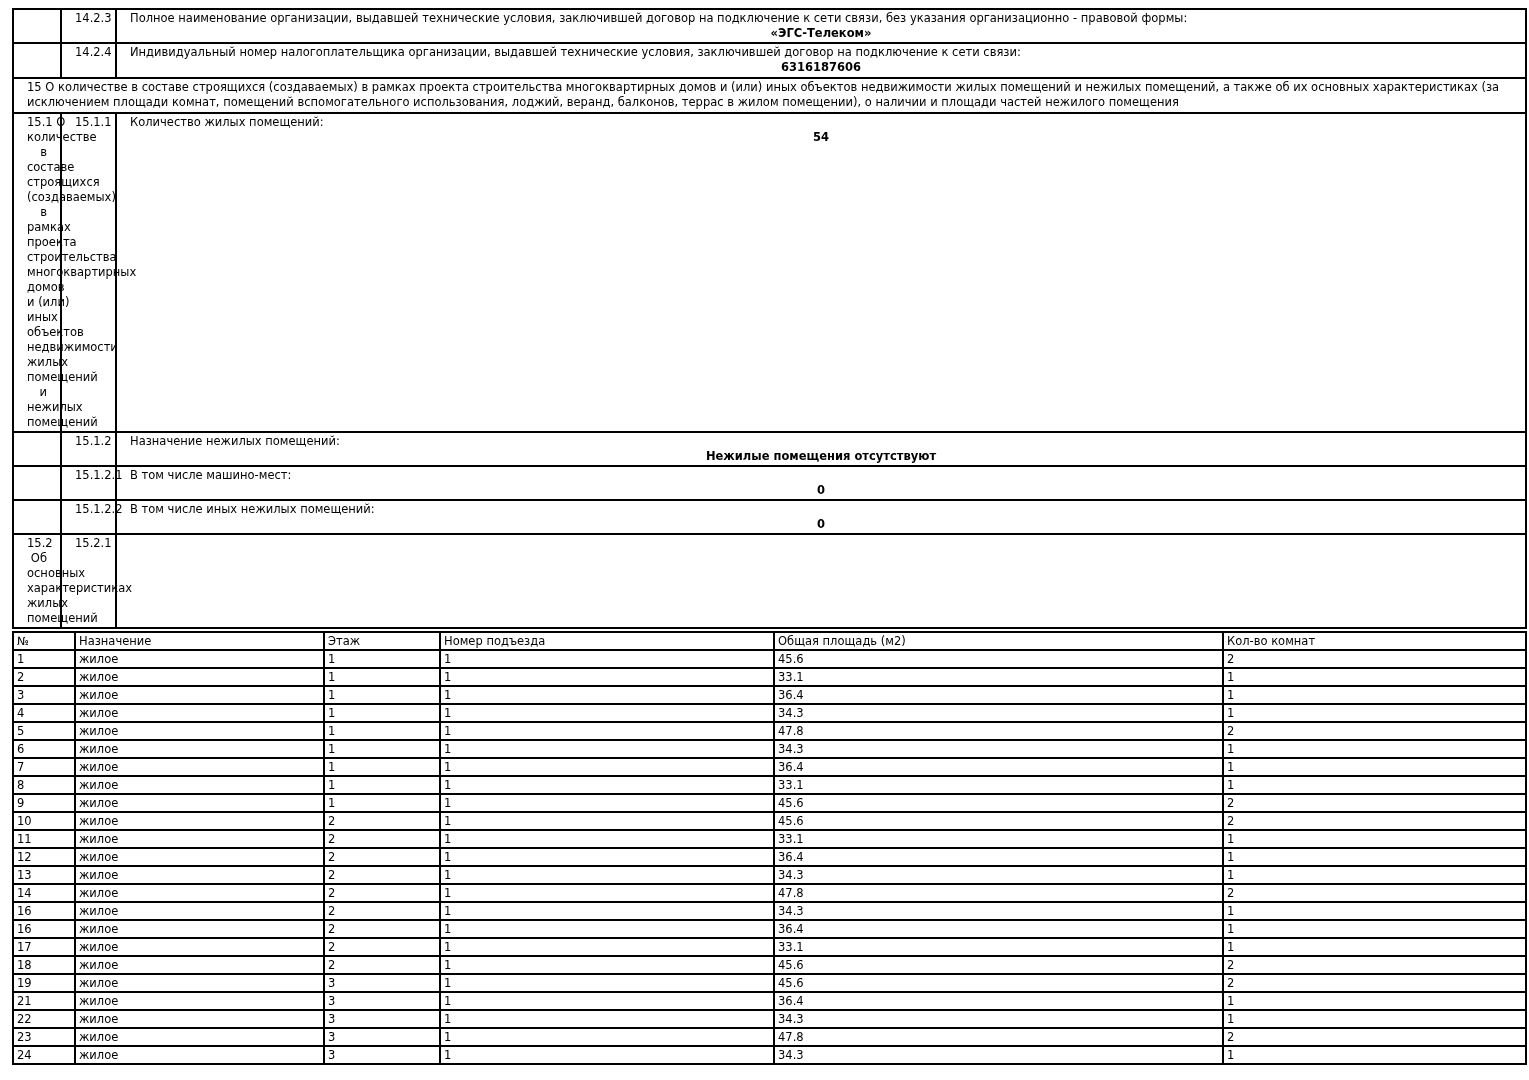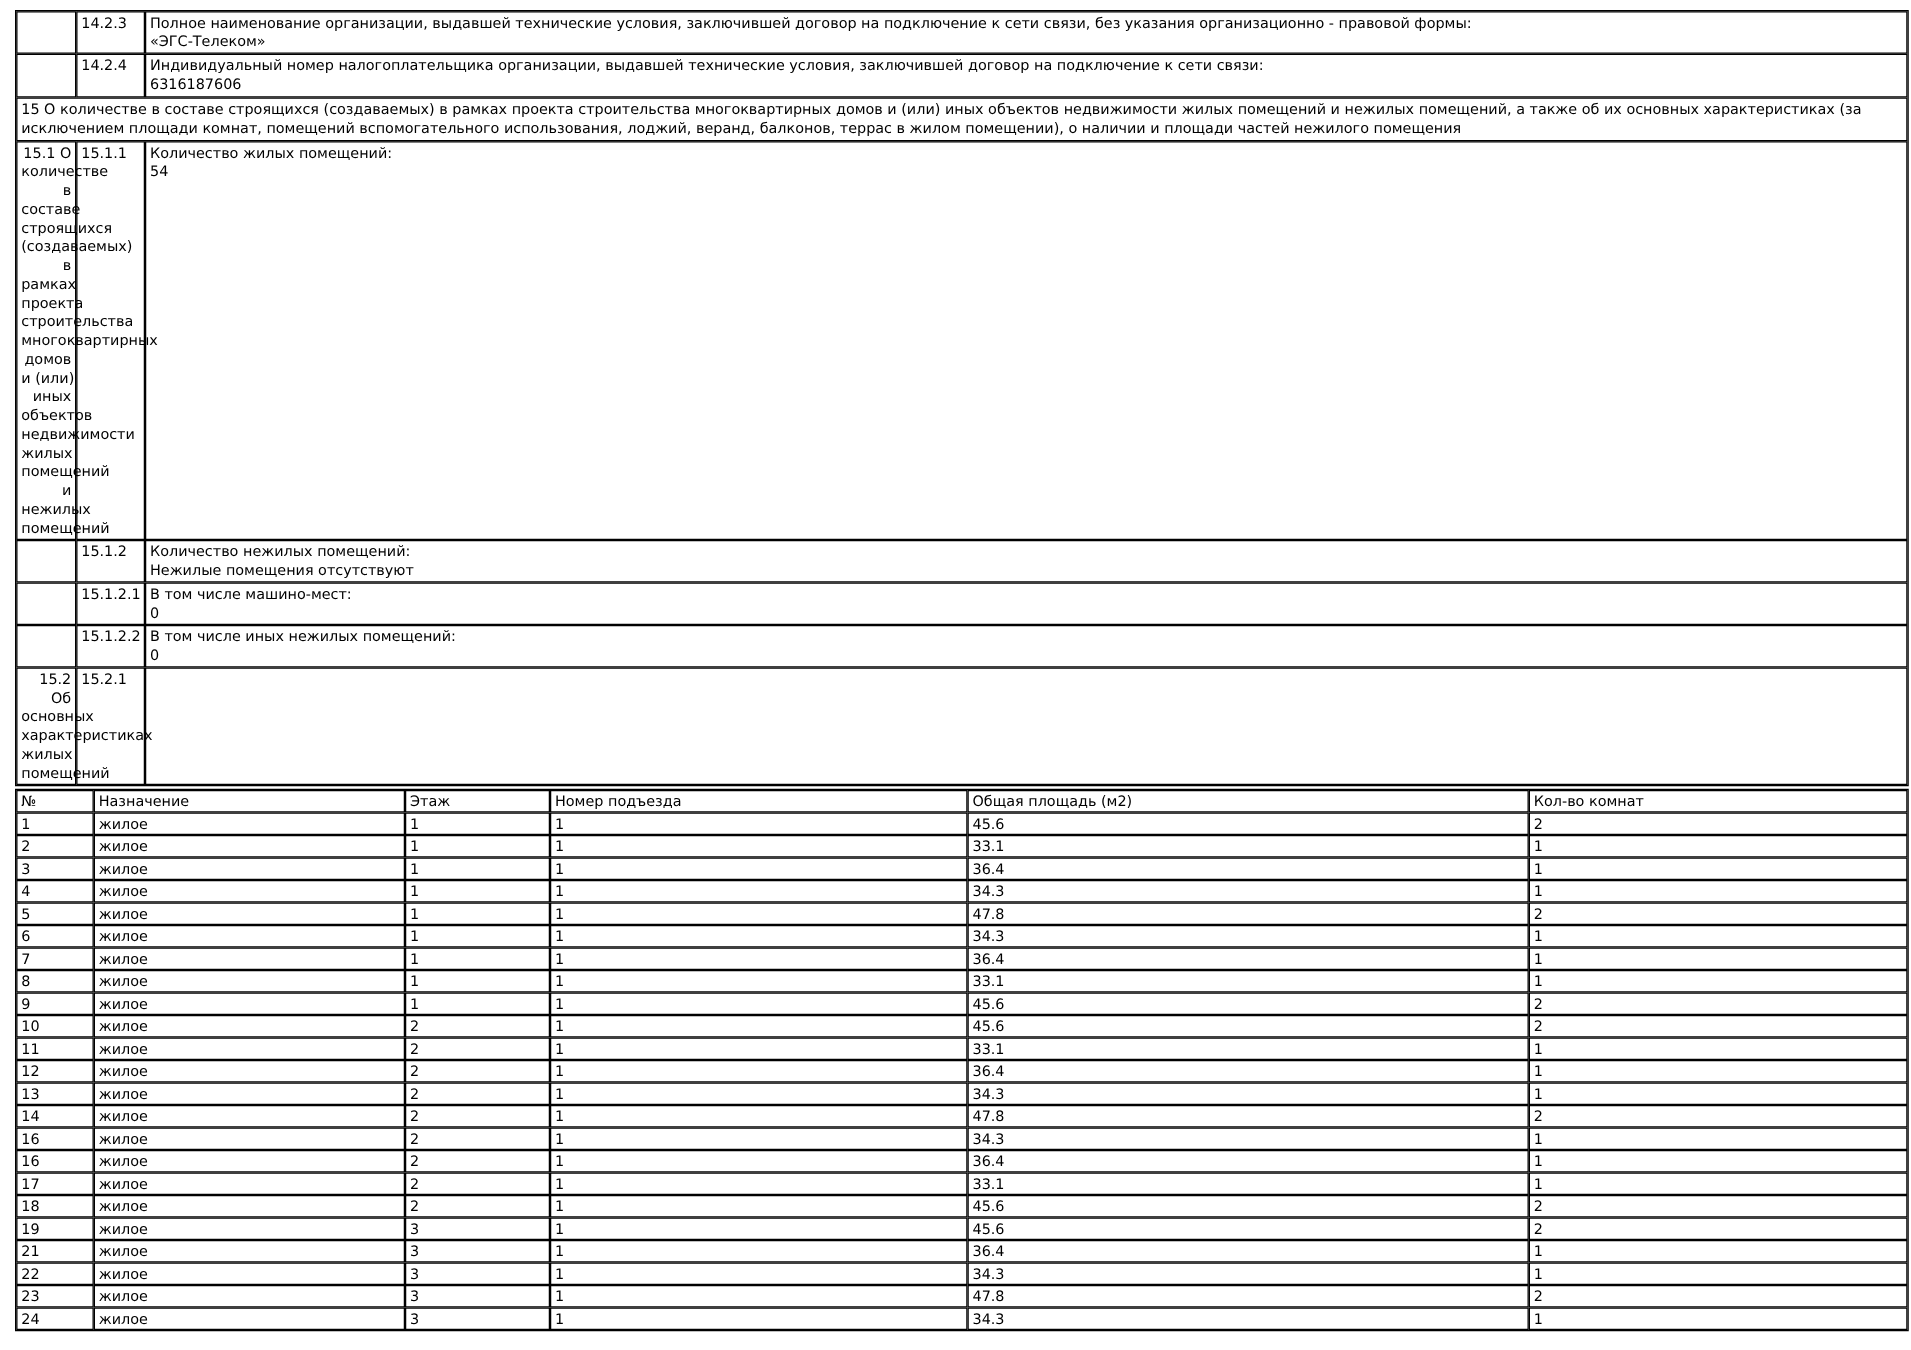--- a/index.html
+++ b/index.html
@@ -19,38 +19,38 @@
   }
   table.t {
     border-collapse: separate;
     border-spacing: 0;
     table-layout: fixed;
     width: 1513px;
     border: 1px solid #000;
   }
   table.t td {
     border: 1px solid #000;
-    padding: 1px 3px;
+    padding: 1px 13px;
     vertical-align: top;
     line-height: 15px;
     overflow: visible;
     background: transparent;
   }
   td.num {
     vertical-align: middle;
     padding-left: 3px;
   }
   td.side {
     white-space: pre;
     line-height: 14.6px;
     padding: 1px 0 0 2px;
     text-align: right;
   }
   td.mid { vertical-align: middle; }
-  .val { font-weight: normal; }
+  .val { font-weight: bold; text-align: center; }
   .lbl { font-weight: normal; }
   table.apts {
     border-collapse: separate;
     border-spacing: 0;
     table-layout: fixed;
     width: 1513px;
     border: 1px solid #000;
     margin-top: 2px;
   }
   table.apts td {
@@ -124,21 +124,21 @@
       <td class="mid">
         <div class="lbl">Количество жилых помещений:</div>
         <div class="val">54</div>
       </td>
     </tr>
 
     <tr style="height:31px">
       <td></td>
       <td class="num">15.1.2</td>
       <td>
-        <div class="lbl">Количество нежилых помещений:</div>
+        <div class="lbl">Назначение нежилых помещений:</div>
         <div class="val">Нежилые помещения отсутствуют</div>
       </td>
     </tr>
 
     <tr style="height:31px">
       <td></td>
       <td class="num">15.1.2.1</td>
       <td>
         <div class="lbl">В том числе машино-мест:</div>
         <div class="val">0</div>

